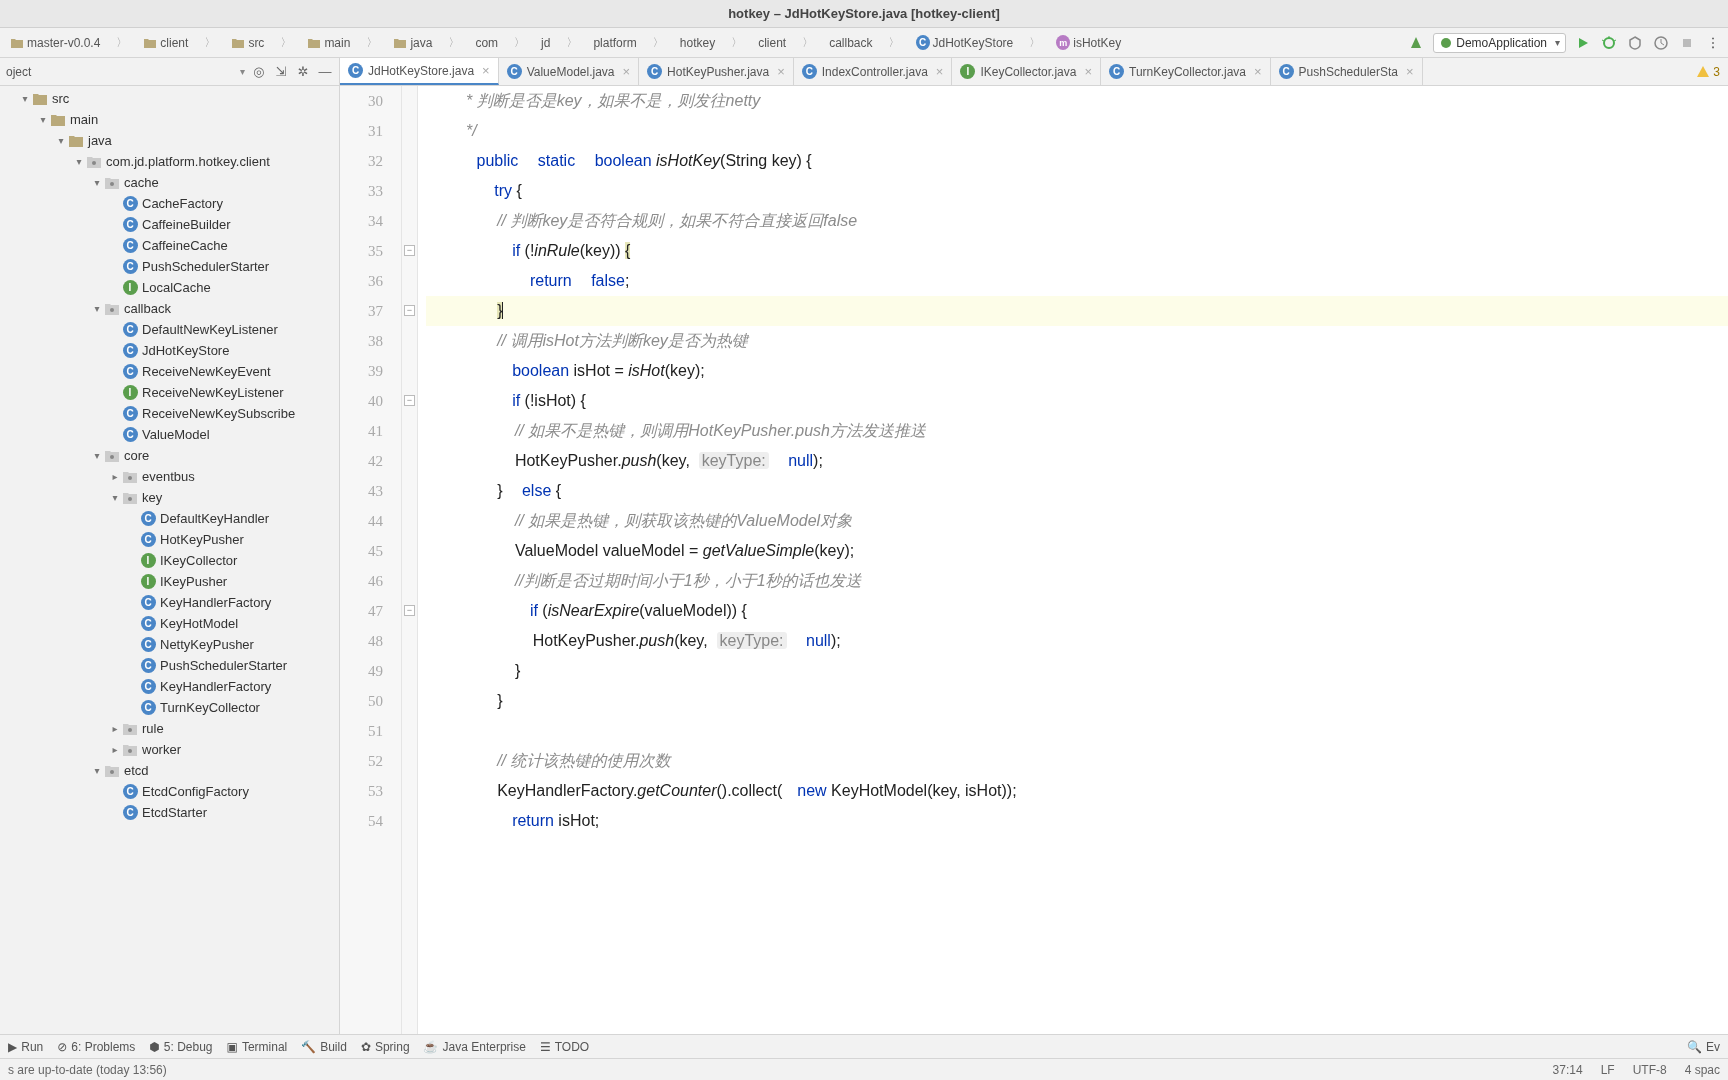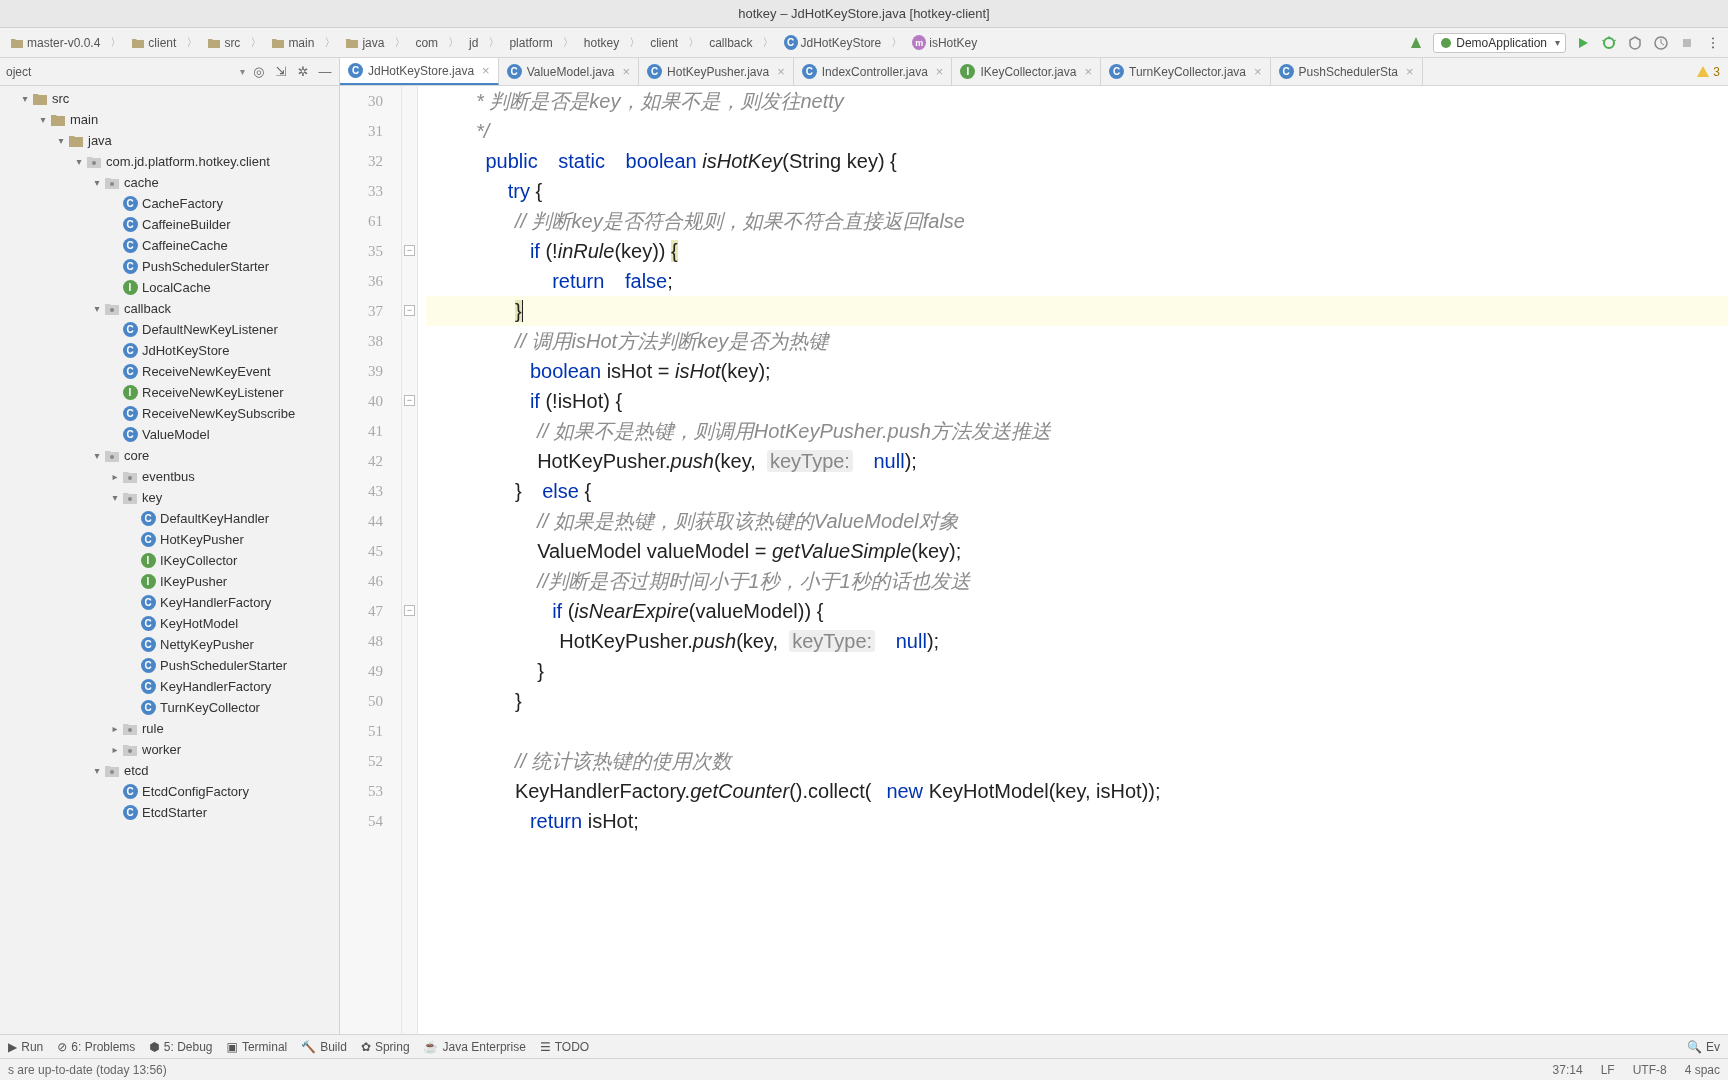--- a/index.html
+++ b/index.html
@@ -1,21 +1,21 @@
 <!DOCTYPE html>
 <html><head>
 <meta charset="utf-8">
 <style>
 * { margin: 0; padding: 0; box-sizing: border-box; font-family: -apple-system, BlinkMacSystemFont, "Segoe UI", sans-serif; }
 body { background: #f2f2f2; width: 1728px; height: 1080px; overflow: hidden; font-size: 13px; color: #333; }
 
-.title-bar { height: 28px; background: #e8e8e8; text-align: center; line-height: 28px; font-size: 13px; font-weight: 400; color: #444; border-bottom: 1px solid #d0d0d0; }
+.title-bar { height: 28px; background: #e8e8e8; text-align: center; line-height: 28px; font-size: 13px; font-weight: 700; color: #444; border-bottom: 1px solid #d0d0d0; }
 
 .nav-bar { height: 30px; background: #f2f2f2; display: flex; align-items: center; padding: 0 6px; border-bottom: 1px solid #d5d5d5; }
-.breadcrumb { display: flex; align-items: center; flex: 1; gap: 6px; font-size: 12px; color: #555; }
+.breadcrumb { display: flex; align-items: center; flex: 1; gap: 12px; font-size: 12px; color: #555; }
 .crumb { display: flex; align-items: center; gap: 3px; padding: 2px 4px; cursor: default; }
 .crumb .bc-ico { width: 14px; height: 14px; display: inline-flex; align-items: center; justify-content: center; }
 .chev { color: #999; font-size: 11px; }
 .nav-actions { display: flex; gap: 8px; align-items: center; }
 .run-config { border: 1px solid #c5c5c5; background: #fff; border-radius: 3px; padding: 2px 18px 2px 6px; font-size: 12px; display: flex; align-items: center; gap: 4px; position: relative; }
 .run-config::after { content: "▾"; position: absolute; right: 5px; color: #666; font-size: 10px; }
 .tb-ico { width: 18px; height: 18px; display: inline-flex; align-items: center; justify-content: center; cursor: pointer; }
 
 .main { display: flex; height: calc(100% - 28px - 30px - 24px - 22px); }
 
@@ -38,21 +38,21 @@
 .tab { display: flex; align-items: center; gap: 5px; padding: 0 8px; border-right: 1px solid #d5d5d5; font-size: 12px; color: #555; cursor: pointer; background: #f2f2f2; }
 .tab.active { background: #fff; border-bottom: 2px solid #4a86c7; }
 .tab .x { color: #aaa; font-size: 13px; margin-left: 3px; }
 .warn-badge { margin-left: auto; padding: 0 8px; display: flex; align-items: center; gap: 3px; color: #a07800; font-size: 12px; }
 
 .code-wrap { flex: 1; display: flex; overflow: hidden; position: relative; }
 .gutter { width: 62px; background: #f7f7f7; border-right: 1px solid #e5e5e5; text-align: right; padding-right: 18px; color: #aaa; font-family: "Menlo","Consolas",monospace; font-size: 15px; line-height: 30px; position: relative; }
 .gutter .ln { height: 30px; font-family: Liberation Serif, serif; }
 .fold-strip { width: 16px; background: #f7f7f7; border-right: 1px solid #e5e5e5; position: relative; }
 .fold-mark { position: absolute; left: 2px; width: 11px; height: 11px; border: 1px solid #bbb; background: #fff; font-size: 9px; line-height: 9px; text-align: center; color: #888; }
-.code { flex: 1; font-family: "Menlo","Consolas",monospace; font-size: 20px; line-height: 30px; white-space: pre; padding-left: 8px; color: #222; overflow: hidden; }
+.code { flex: 1; font-family: "Menlo","Consolas",monospace; font-size: 16px; line-height: 30px; white-space: pre; padding-left: 8px; color: #222; overflow: hidden; }
 .code .line { height: 30px; }
 .code .line.hl { background: #fdfde8; }
 .kw { color: #0033b3; font-weight: 500; margin-left: 15px; }
 .cmt { color: #8c8c8c; font-style: italic; }
 .fn { font-style: italic; }
 .hint { background: #eee; color: #888; padding: 0 3px; border-radius: 3px; font-style: normal; }
 .brace-hl { background: #e6e6b8; }
 .caret-mark { border-left: 1px solid #222; }
 
 .bottom-bar { height: 24px; background: #f2f2f2; border-top: 1px solid #d5d5d5; display: flex; align-items: center; padding: 0 8px; gap: 14px; font-size: 12px; color: #555; }
@@ -536,21 +536,21 @@
           </svg>
           <span>3</span>
         </div>
       </div>
     <div class="code-wrap">
       <div class="gutter" id="gutter">
           <div class="ln">30</div>
           <div class="ln">31</div>
           <div class="ln">32</div>
           <div class="ln">33</div>
-          <div class="ln">61</div>
+          <div class="ln">34</div>
           <div class="ln">35</div>
           <div class="ln">36</div>
           <div class="ln">37</div>
           <div class="ln">38</div>
           <div class="ln">39</div>
           <div class="ln">40</div>
           <div class="ln">41</div>
           <div class="ln">42</div>
           <div class="ln">43</div>
           <div class="ln">44</div>

